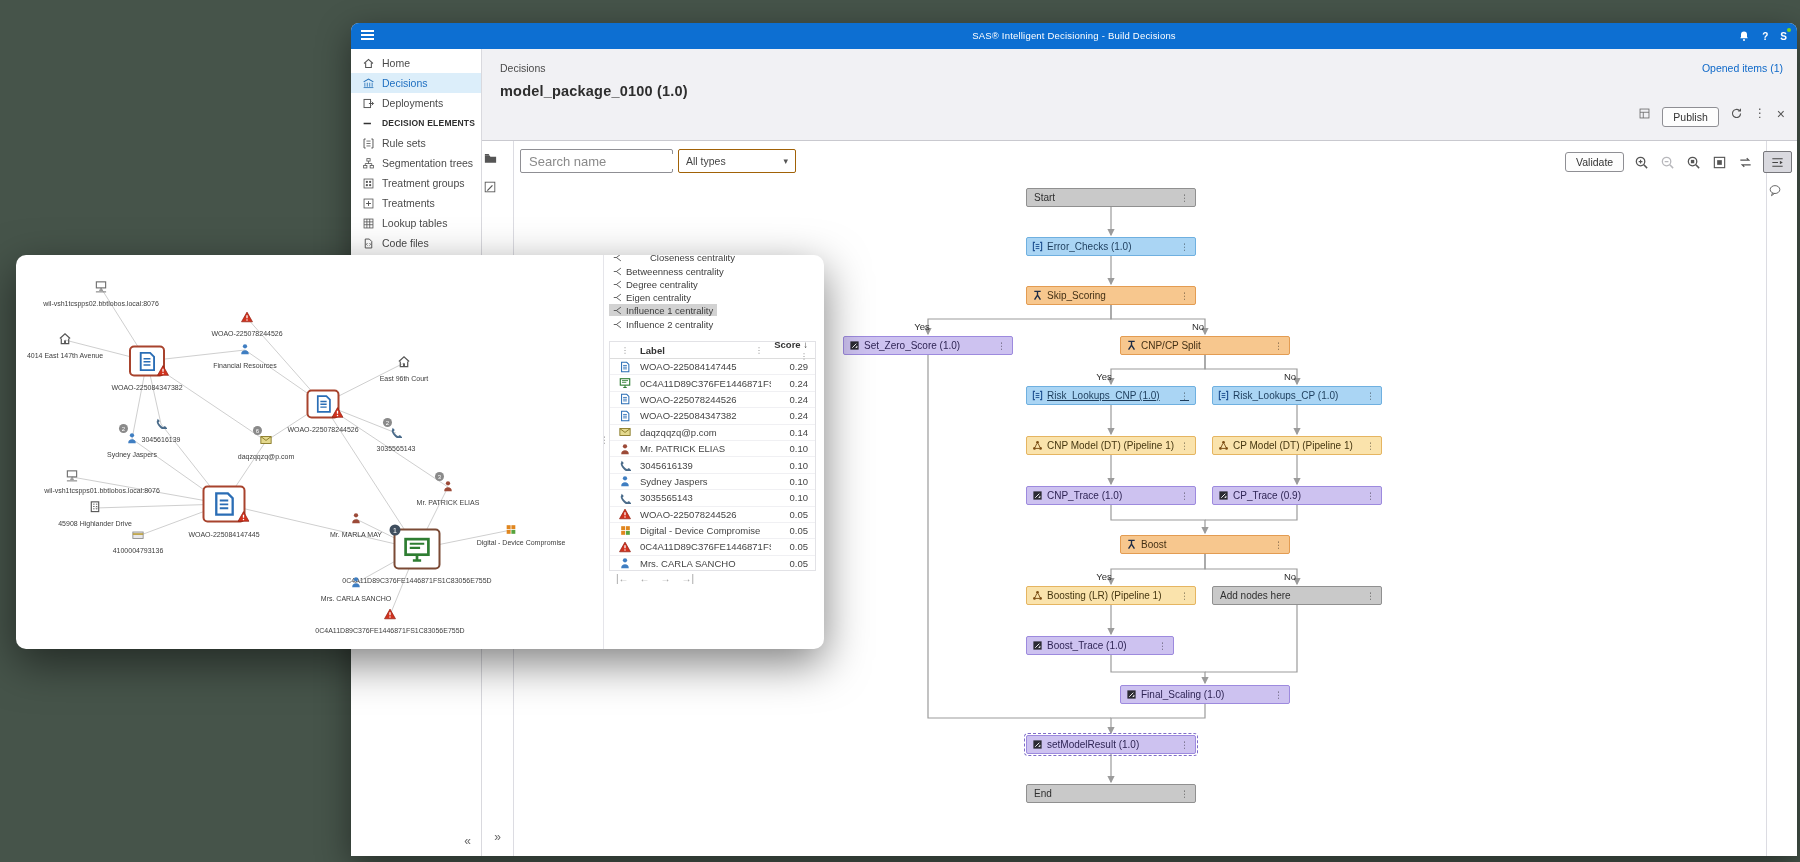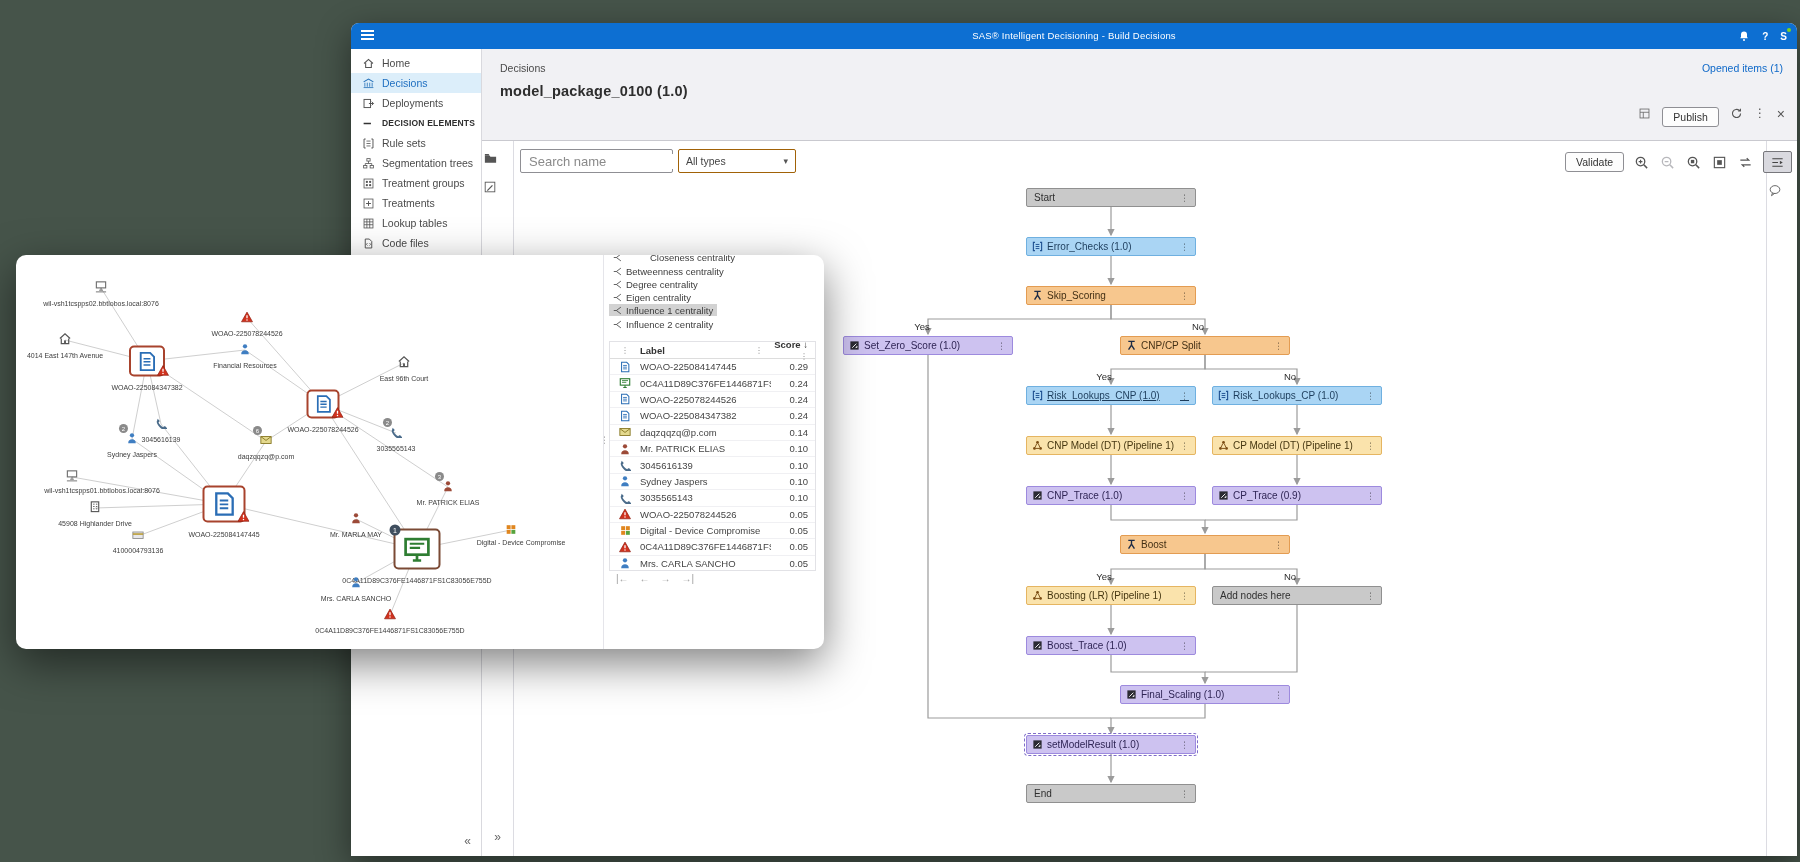--- a/index.html
+++ b/index.html
@@ -482,21 +482,21 @@
                   <path d="M5.2 4L3.4 7.8M6.8 4l1.8 3.8M4.2 9.2h3.6" stroke="#7a4b12" fill="none"></path>
                 </svg>
               </span>
               <span class="fl">Boosting (LR) (Pipeline 1)</span>
               <span class="fk">⋮</span>
             </div>
             <div class="fnode" style="left: 730px; top: 445px; width: 170px; height: 19px; background: rgb(201, 201, 201); border: 1px solid rgb(144, 144, 144); color: rgb(47, 47, 47);">
               <span class="fl" style="margin-left: 2px;">Add nodes here</span>
               <span class="fk">⋮</span>
             </div>
-            <div class="fnode" style="left: 544px; top: 495px; width: 170px; height: 19px; background: rgb(205, 194, 240); border: 1px solid rgb(157, 138, 222); color: rgb(47, 37, 85);">
+            <div class="fnode" style="left: 544px; top: 495px; width: 148px; height: 19px; background: rgb(205, 194, 240); border: 1px solid rgb(157, 138, 222); color: rgb(47, 37, 85);">
               <span class="icon">
                 <svg viewBox="0 0 12 12" width="11" height="11">
                   <rect x="1.5" y="1.5" width="9" height="9" fill="#2b2b33"></rect>
                   <path d="M3.5 8.5L8 4M7.2 8.3l1.6-.3-.3-1.6" stroke="#fff" fill="none"></path>
                 </svg>
               </span>
               <span class="fl">Boost_Trace (1.0)</span>
               <span class="fk">⋮</span>
             </div>
             <div class="fnode" style="left: 638px; top: 544px; width: 170px; height: 19px; background: rgb(205, 194, 240); border: 1px solid rgb(157, 138, 222); color: rgb(47, 37, 85);">

